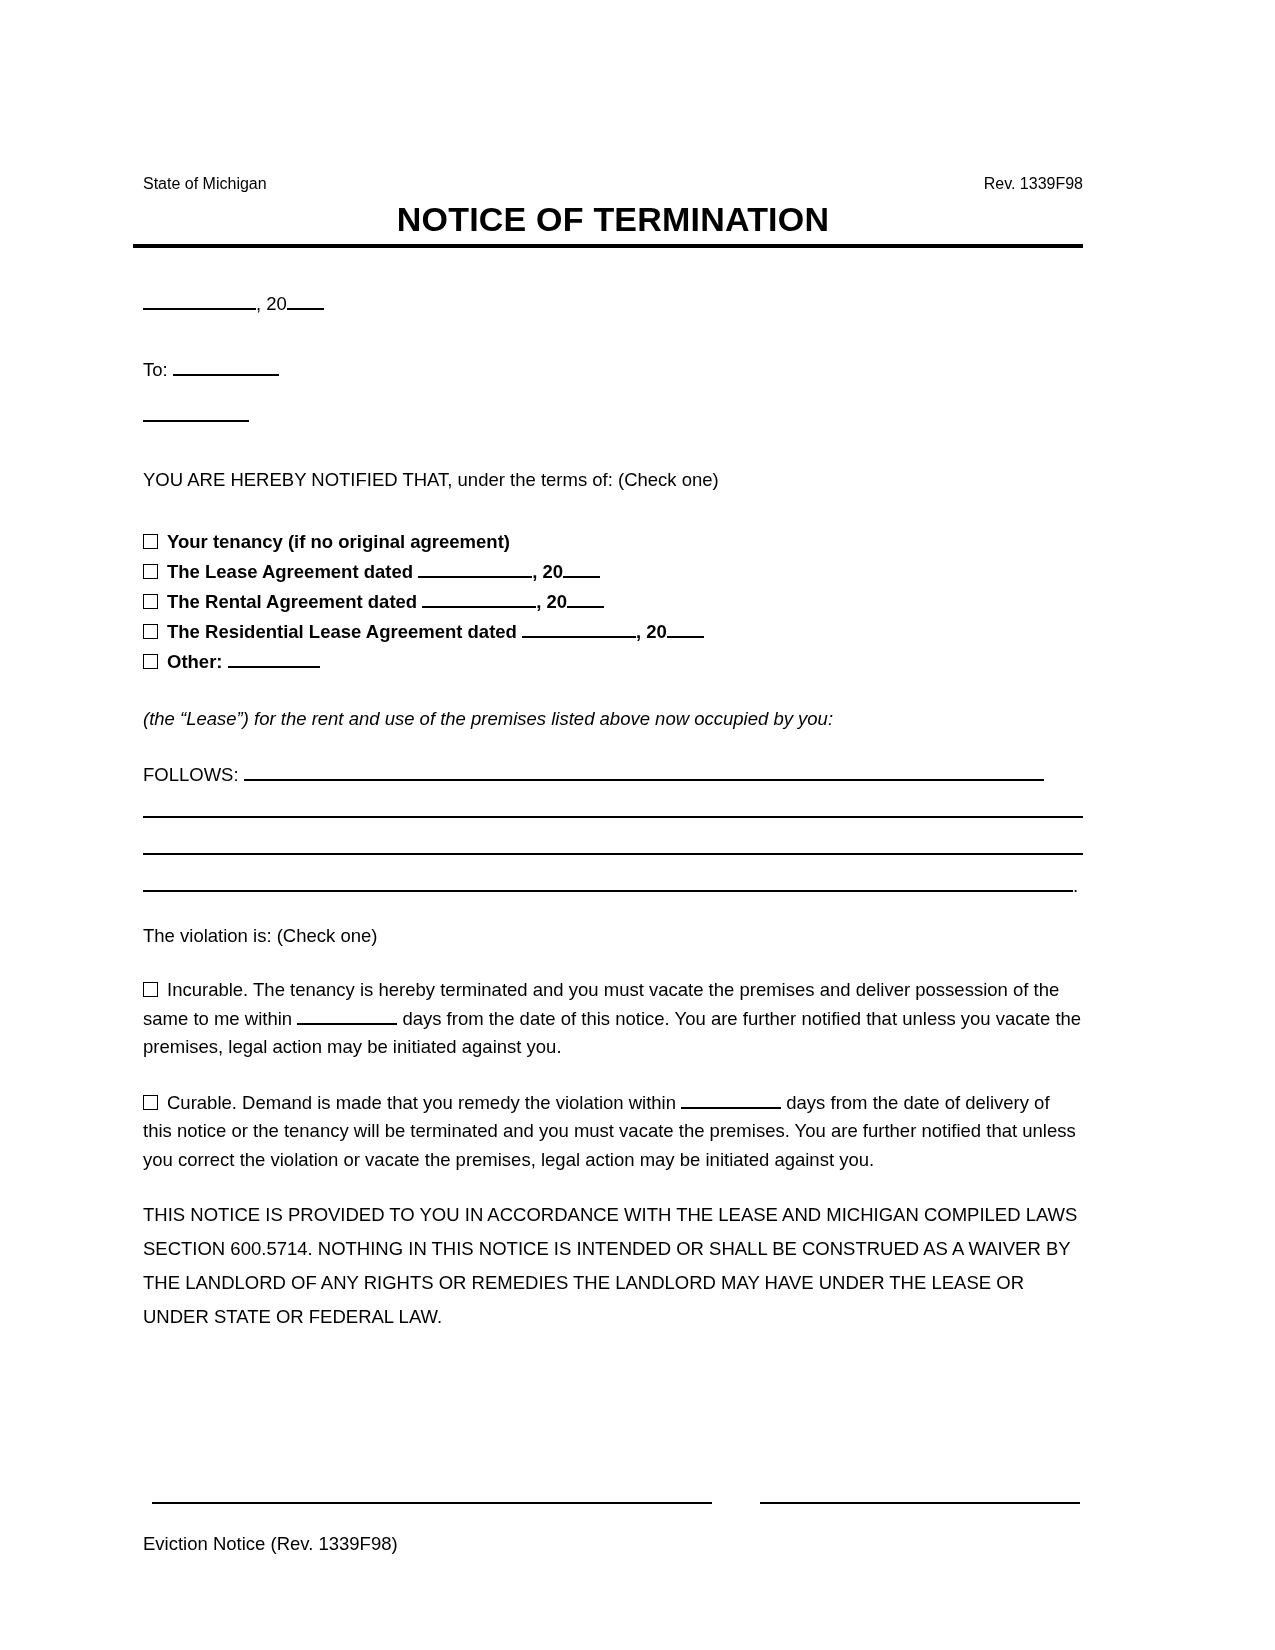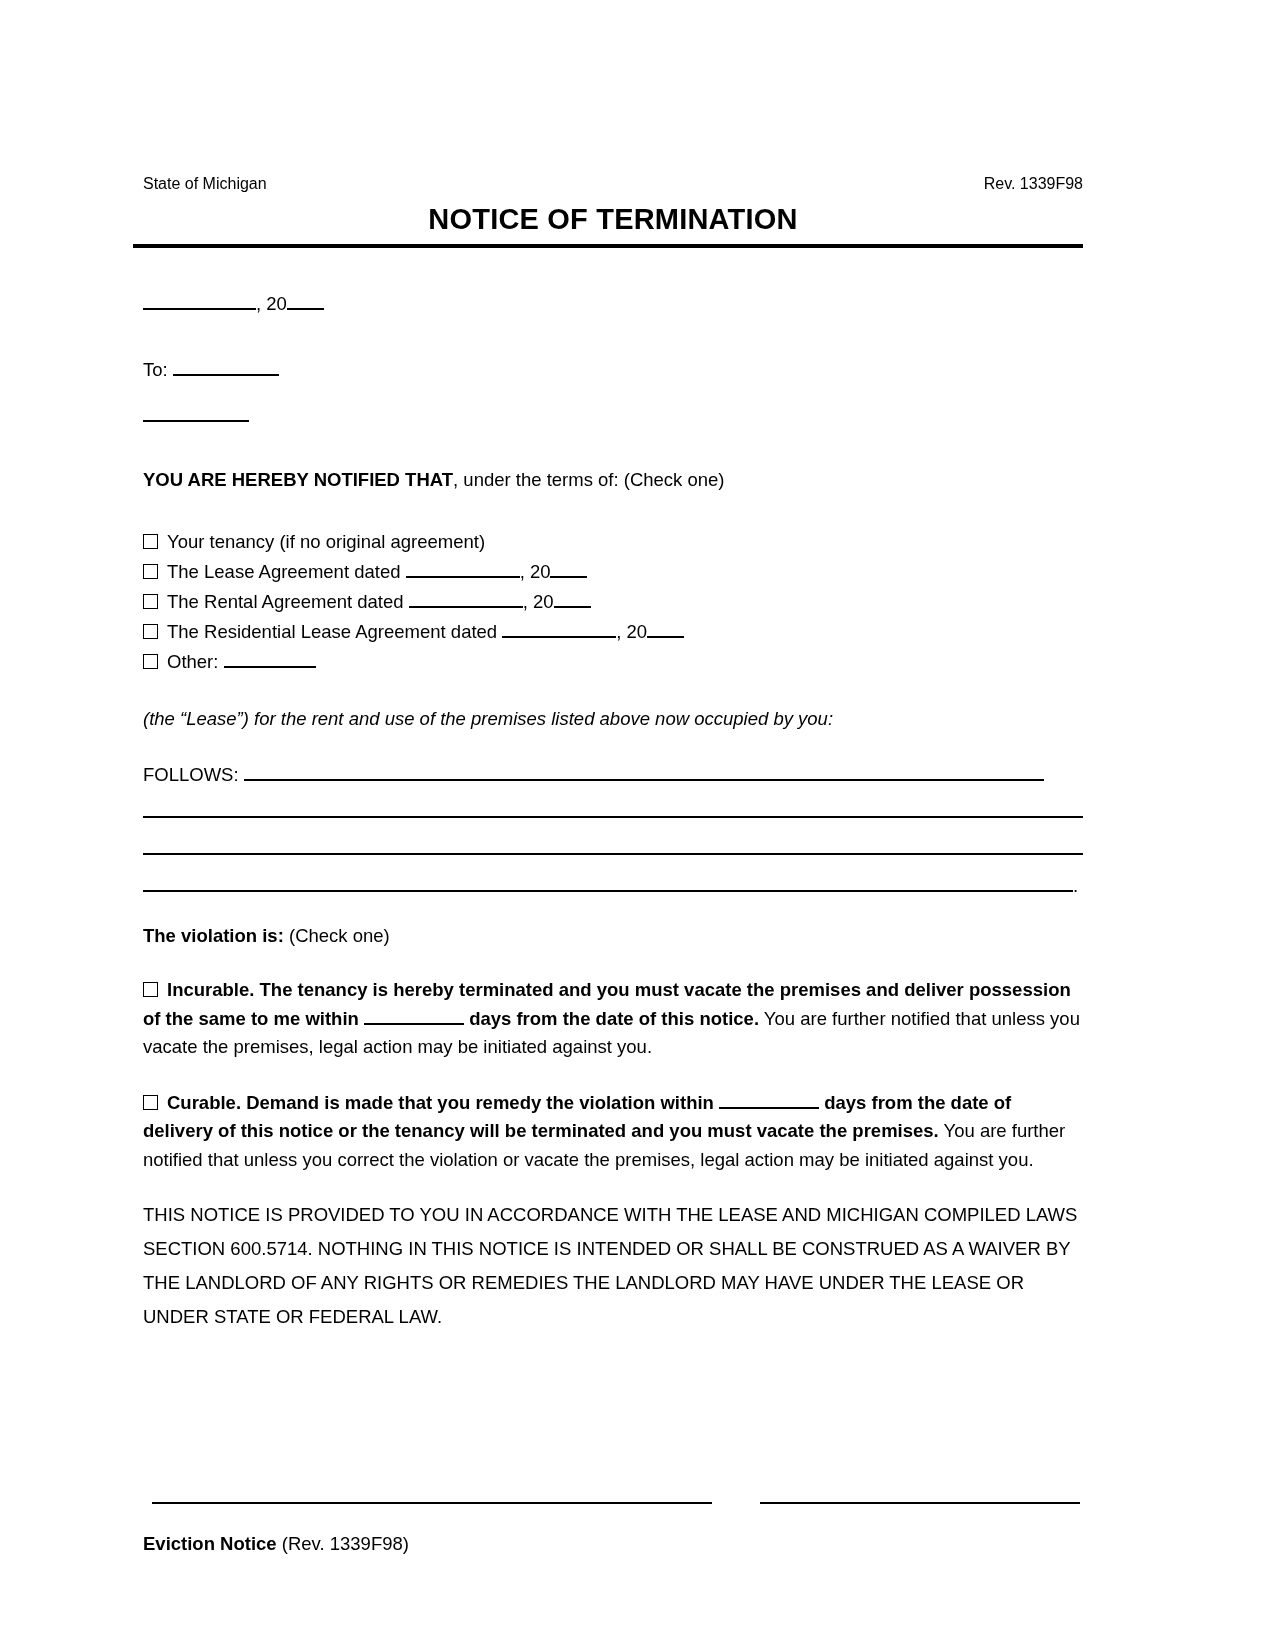--- a/index.html
+++ b/index.html
@@ -25,41 +25,41 @@
     display: flex;
     justify-content: space-between;
     align-items: flex-start;
     font-size: 16px;
     line-height: 19px;
   }
 
   
   .doc-title {
     text-align: center;
-    font-size: 29px;
+    font-size: 34px;
     font-weight: bold;
     line-height: 36px;
     margin-top: 8px;
     letter-spacing: 0.2px;
   }
   .title-rule {
     height: 4px;
     background: #000;
     margin-top: 7px;
     margin-left: -10px;
     width: calc(100% + 10px);
     border: none;
   }
 
   
   .line {
     font-size: 18.5px;
     line-height: 29px;
   }
-  .b { font-weight: bold; }
+  .b { font-weight: normal; }
 
   
   .blank {
     display: inline-block;
     border-bottom: 2px solid #000;
     height: 20px;
     vertical-align: baseline;
   }
   .blank-date   { width: 113px; }
   .blank-yr     { width: 37px; }
@@ -88,21 +88,21 @@
     vertical-align: -1px;
   }
 
   
   .m-date     { margin-top: 41px; }
   .m-to       { margin-top: 37px; }
   .m-rental   { margin-top: 35px; }
   .m-addrline { margin-top: 17px; }
   .m-notified { margin-top: 35px; }
   .m-options  { margin-top: 33px; }
-  .options .line { line-height: 30px; }
+  .options .line { line-height: 30px; font-weight: bold; }
   .m-lease    { margin-top: 27px; font-style: italic; }
   .m-violation{ margin-top: 23px; }
   .violation-block .line { line-height: 37px; }
   .m-violis   { margin-top: 17px; }
   .m-curable  { margin-top: 27px; }
   .para { font-size: 18.5px; line-height: 28.5px; text-align: left; }
   .m-incurable{ margin-top: 26px; }
   .m-legal    { margin-top: 24px; }
   .legal { line-height: 34px; }
 

